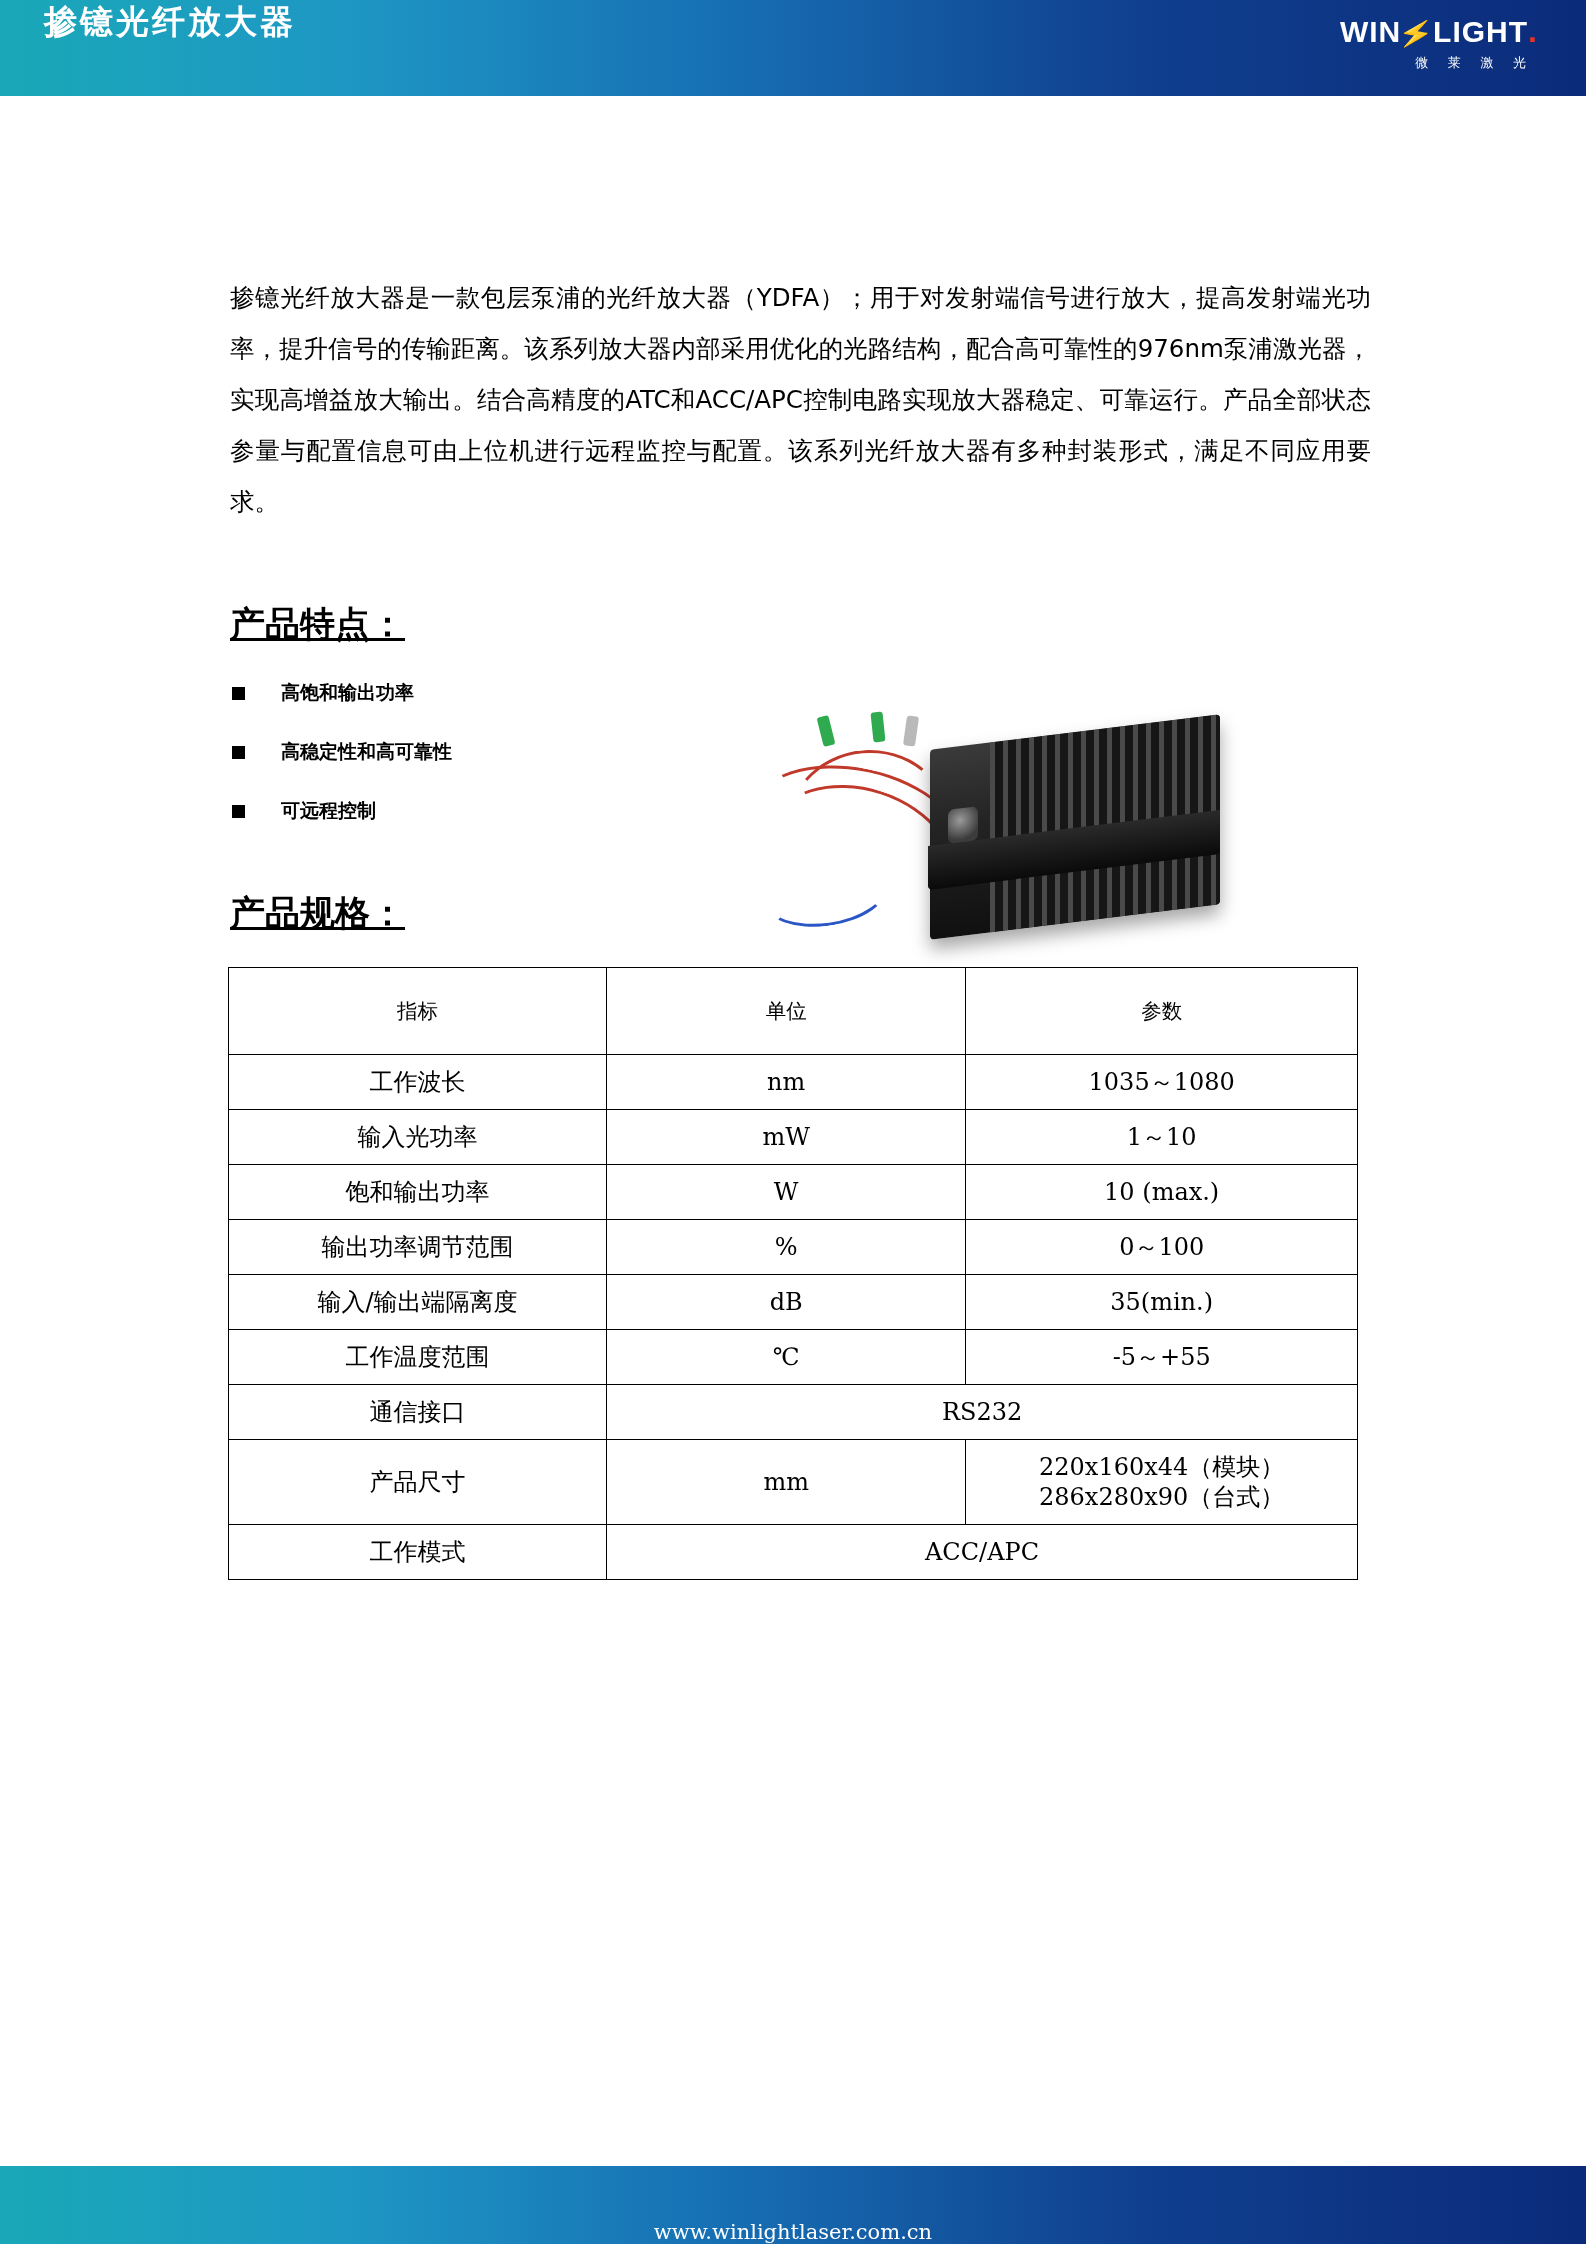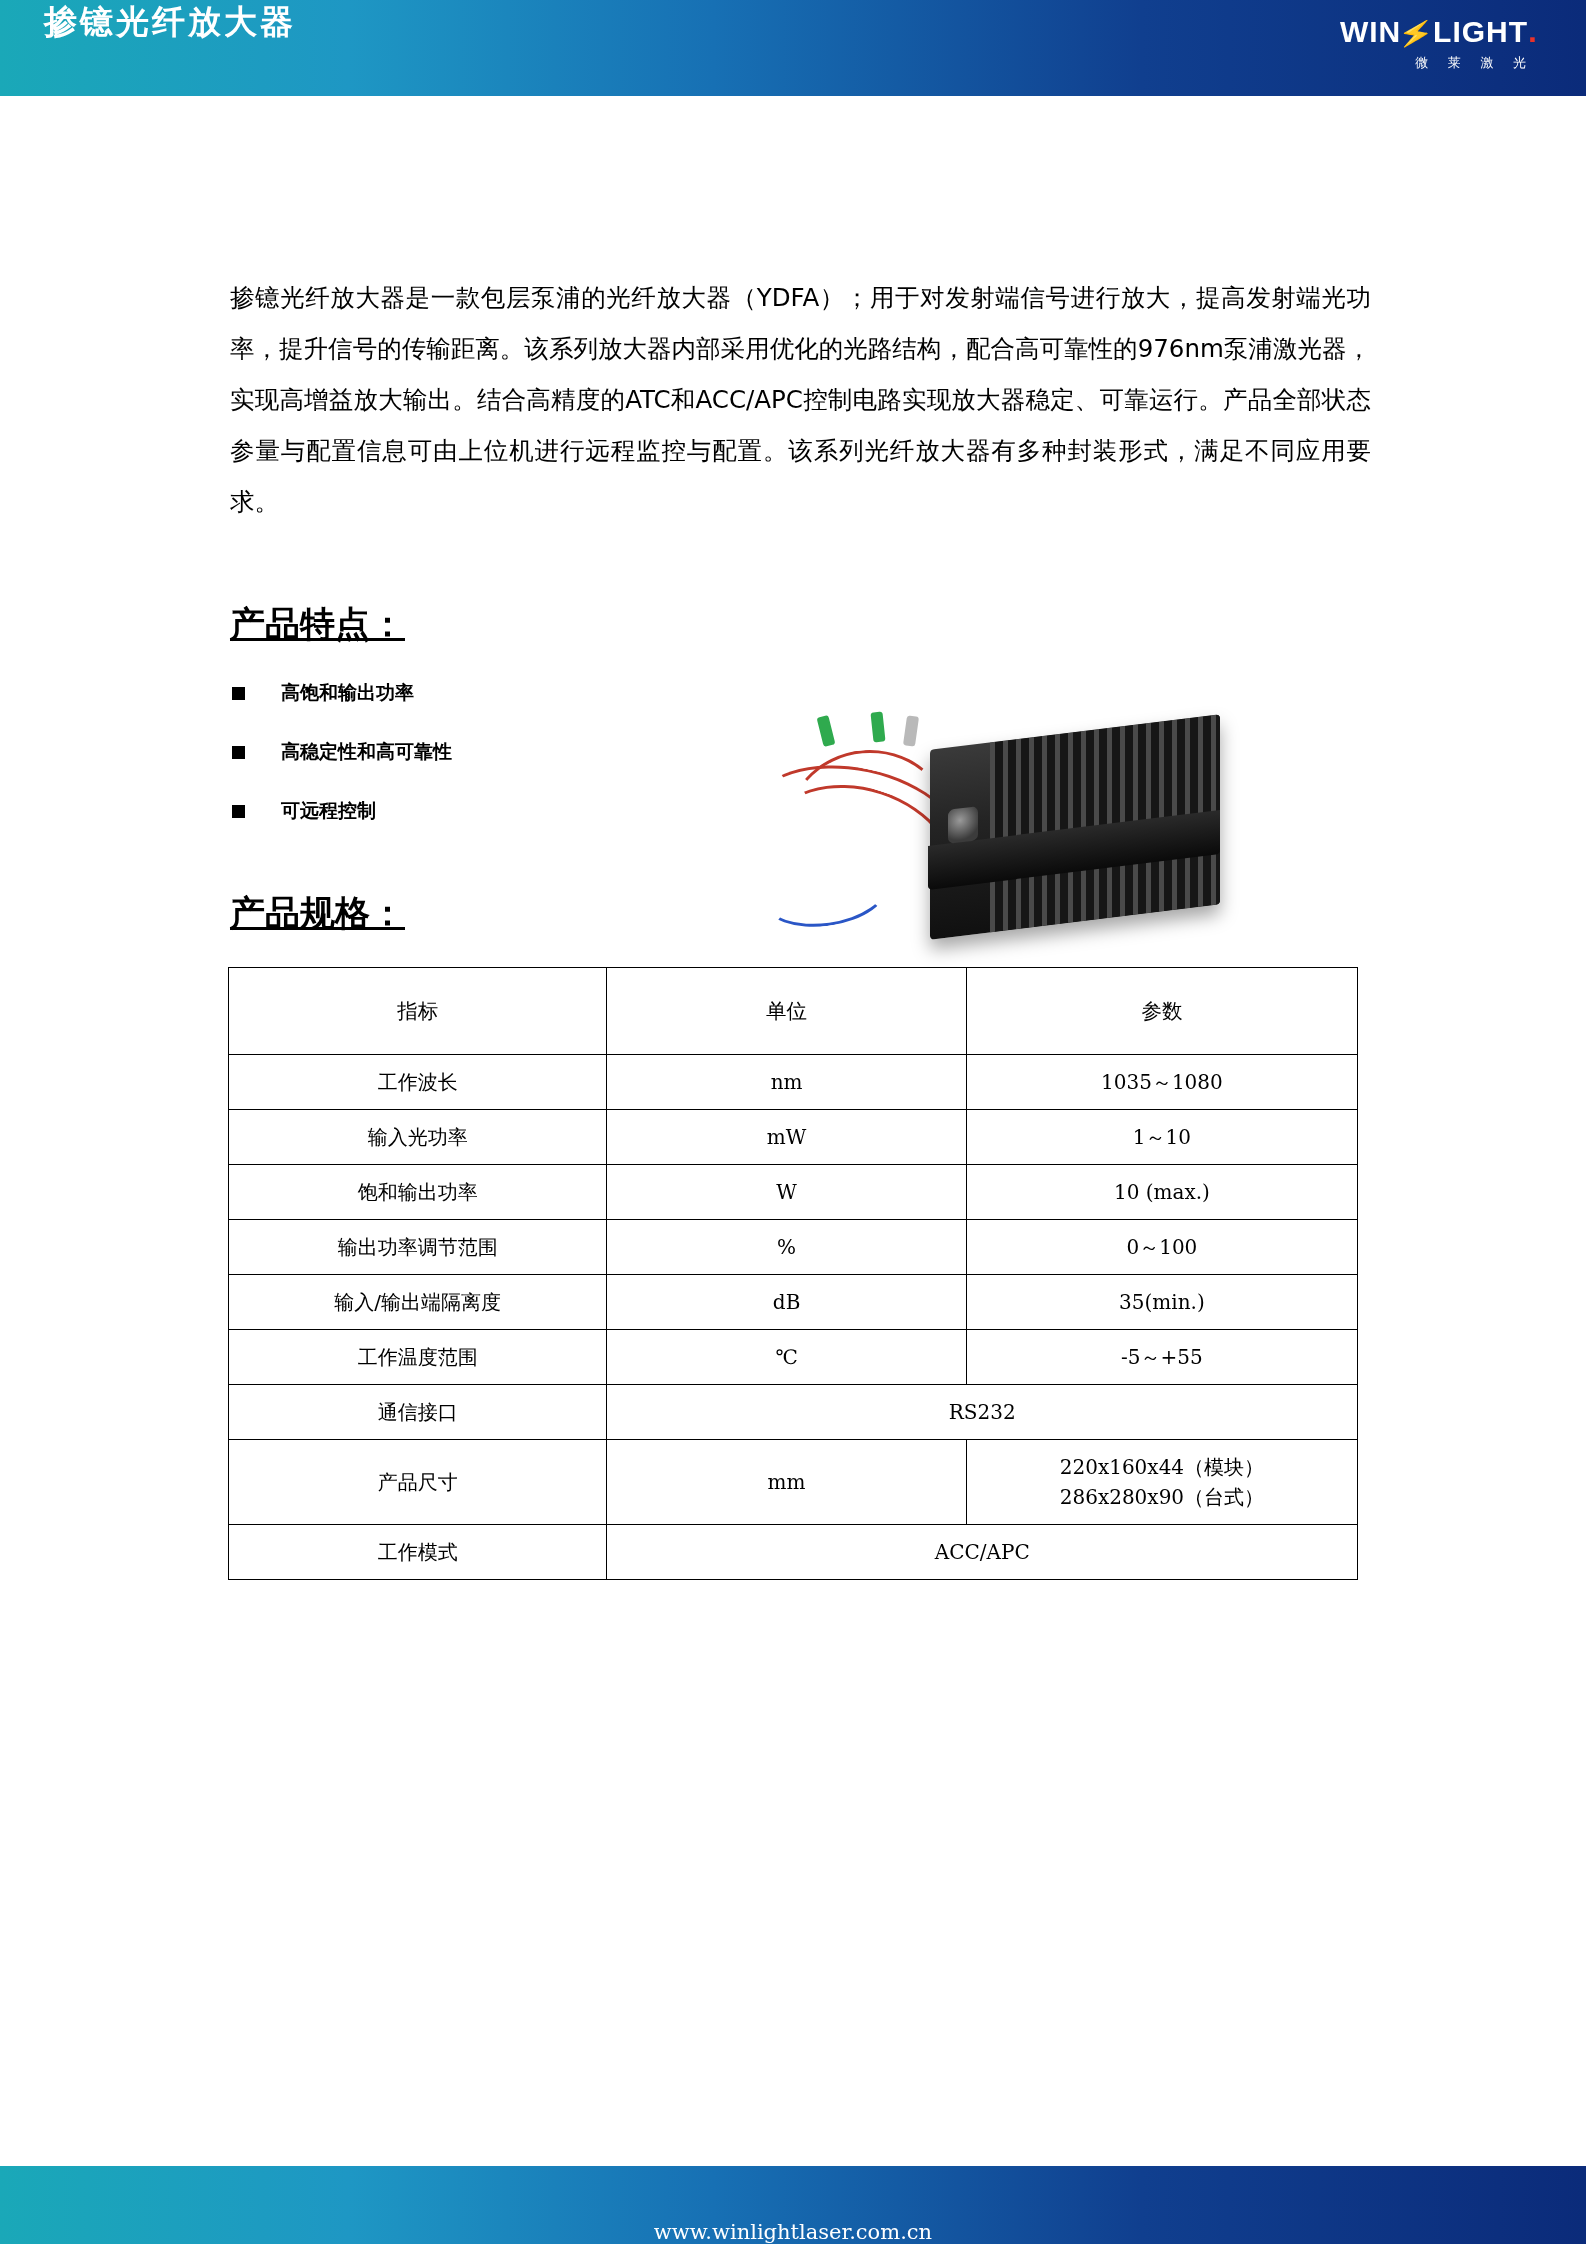--- a/index.html
+++ b/index.html
@@ -187,21 +187,21 @@
   table.spec {
     margin-left: 228px;
     margin-top: 30px;
     border-collapse: collapse;
     width: 1130px;
     font-family: "DejaVu Serif", "Liberation Serif", serif;
   }
   table.spec td {
     border: 1.5px solid #000;
     text-align: center;
-    font-size: 20px;
+    font-size: 24px;
     padding: 12px 14px;
     line-height: 30px;
   }
   table.spec td.head {
     font-size: 20.5px;
     padding: 28px 4px;
   }
   .col1 { width: 380px; }
   .col2 { width: 360px; }
   .col3 { width: 390px; }

